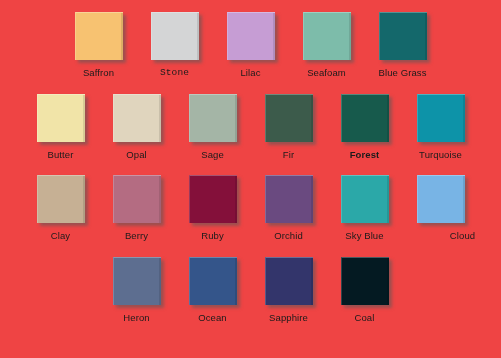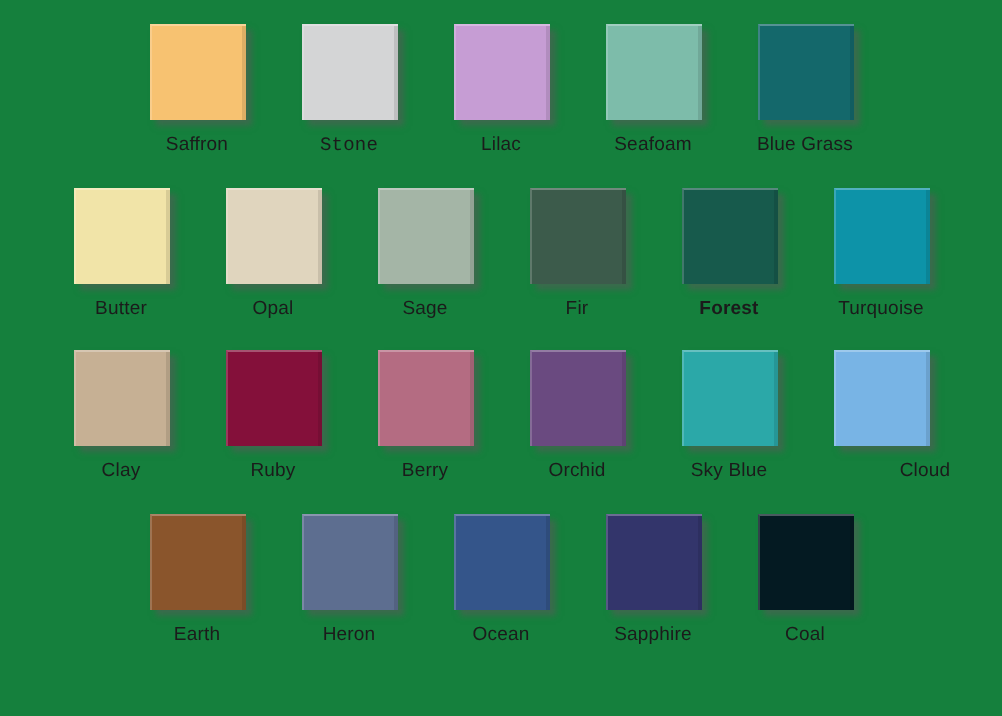--- a/index.html
+++ b/index.html
@@ -56,21 +56,21 @@
     line-height: 11px;
     color: #1b1b1b;
     text-align: center;
     letter-spacing: 0.1px;
     white-space: nowrap;
   }
 </style>
 </head>
 <body>
 
-<div id="palette-sheet" style="background: #15803d;">
+<div id="palette-sheet" style="background: #ef4444;">
   <div class="swatch-row" id="row-1">
       <div class="swatch-cell">
         <div class="swatch-chip" title="#F7C271" style="background: rgb(247, 194, 113);"></div>
         <div class="swatch-label" style="color: rgb(27, 27, 27);">Saffron</div>
       </div>
       <div class="swatch-cell">
         <div class="swatch-chip" title="#D4D5D6" style="background: rgb(212, 213, 214);"></div>
         <div class="swatch-label" style="color: rgb(27, 27, 27); font-family: Liberation Mono, monospace;">Stone</div>
       </div>
       <div class="swatch-cell">
@@ -111,45 +111,41 @@
         <div class="swatch-chip" title="#0D93A8" style="background: rgb(13, 147, 168);"></div>
         <div class="swatch-label" style="color: rgb(27, 27, 27); text-align: right;">Turquoise</div>
       </div>
     </div>
   <div class="swatch-row" id="row-3">
       <div class="swatch-cell">
         <div class="swatch-chip" title="#C6B094" style="background: rgb(198, 176, 148);"></div>
         <div class="swatch-label" style="color: rgb(27, 27, 27);">Clay</div>
       </div>
       <div class="swatch-cell">
+        <div class="swatch-chip" title="#B46C82" style="background: rgb(180, 108, 130);"></div>
+        <div class="swatch-label" style="color: rgb(27, 27, 27);">Berry</div>
+      </div>
+      <div class="swatch-cell">
         <div class="swatch-chip" title="#84103A" style="background: rgb(132, 16, 58);"></div>
         <div class="swatch-label" style="color: rgb(27, 27, 27);">Ruby</div>
-      </div>
-      <div class="swatch-cell">
-        <div class="swatch-chip" title="#B46C82" style="background: rgb(180, 108, 130);"></div>
-        <div class="swatch-label" style="color: rgb(27, 27, 27);">Berry</div>
       </div>
       <div class="swatch-cell">
         <div class="swatch-chip" title="#6A4A80" style="background: rgb(106, 74, 128);"></div>
         <div class="swatch-label" style="color: rgb(27, 27, 27);">Orchid</div>
       </div>
       <div class="swatch-cell">
         <div class="swatch-chip" title="#2BA8A8" style="background: rgb(43, 168, 168);"></div>
         <div class="swatch-label" style="color: rgb(27, 27, 27);">Sky Blue</div>
       </div>
       <div class="swatch-cell">
         <div class="swatch-chip" title="#78B4E5" style="background: rgb(120, 180, 229);"></div>
         <div class="swatch-label" style="color: rgb(27, 27, 27); margin-left: 44px;">Cloud</div>
       </div>
     </div>
   <div class="swatch-row" id="row-4">
-      <div class="swatch-cell">
-        <div class="swatch-chip" title="#8A552C" style="background: rgb(138, 85, 44);"></div>
-        <div class="swatch-label" style="color: rgb(27, 27, 27);">Earth</div>
-      </div>
       <div class="swatch-cell">
         <div class="swatch-chip" title="#5D6E90" style="background: rgb(93, 110, 144);"></div>
         <div class="swatch-label" style="color: rgb(27, 27, 27);">Heron</div>
       </div>
       <div class="swatch-cell">
         <div class="swatch-chip" title="#34558A" style="background: rgb(52, 85, 138);"></div>
         <div class="swatch-label" style="color: rgb(27, 27, 27);">Ocean</div>
       </div>
       <div class="swatch-cell">
         <div class="swatch-chip" title="#33356B" style="background: rgb(51, 53, 107);"></div>

